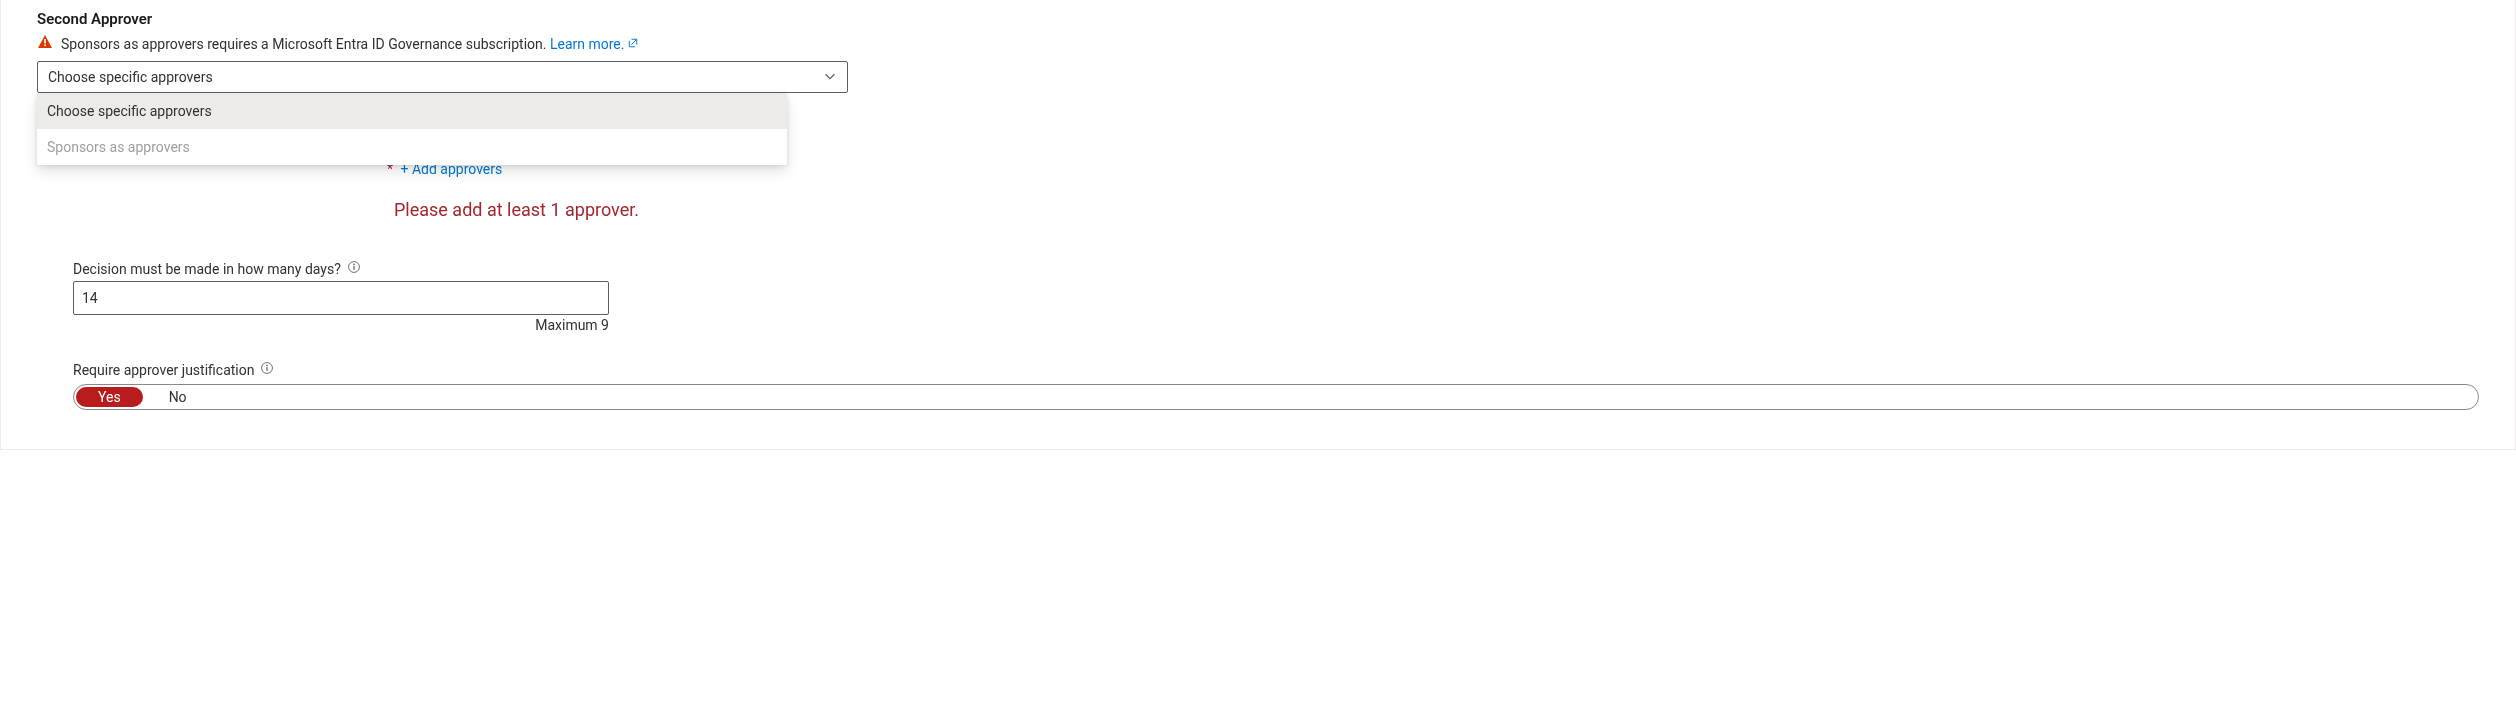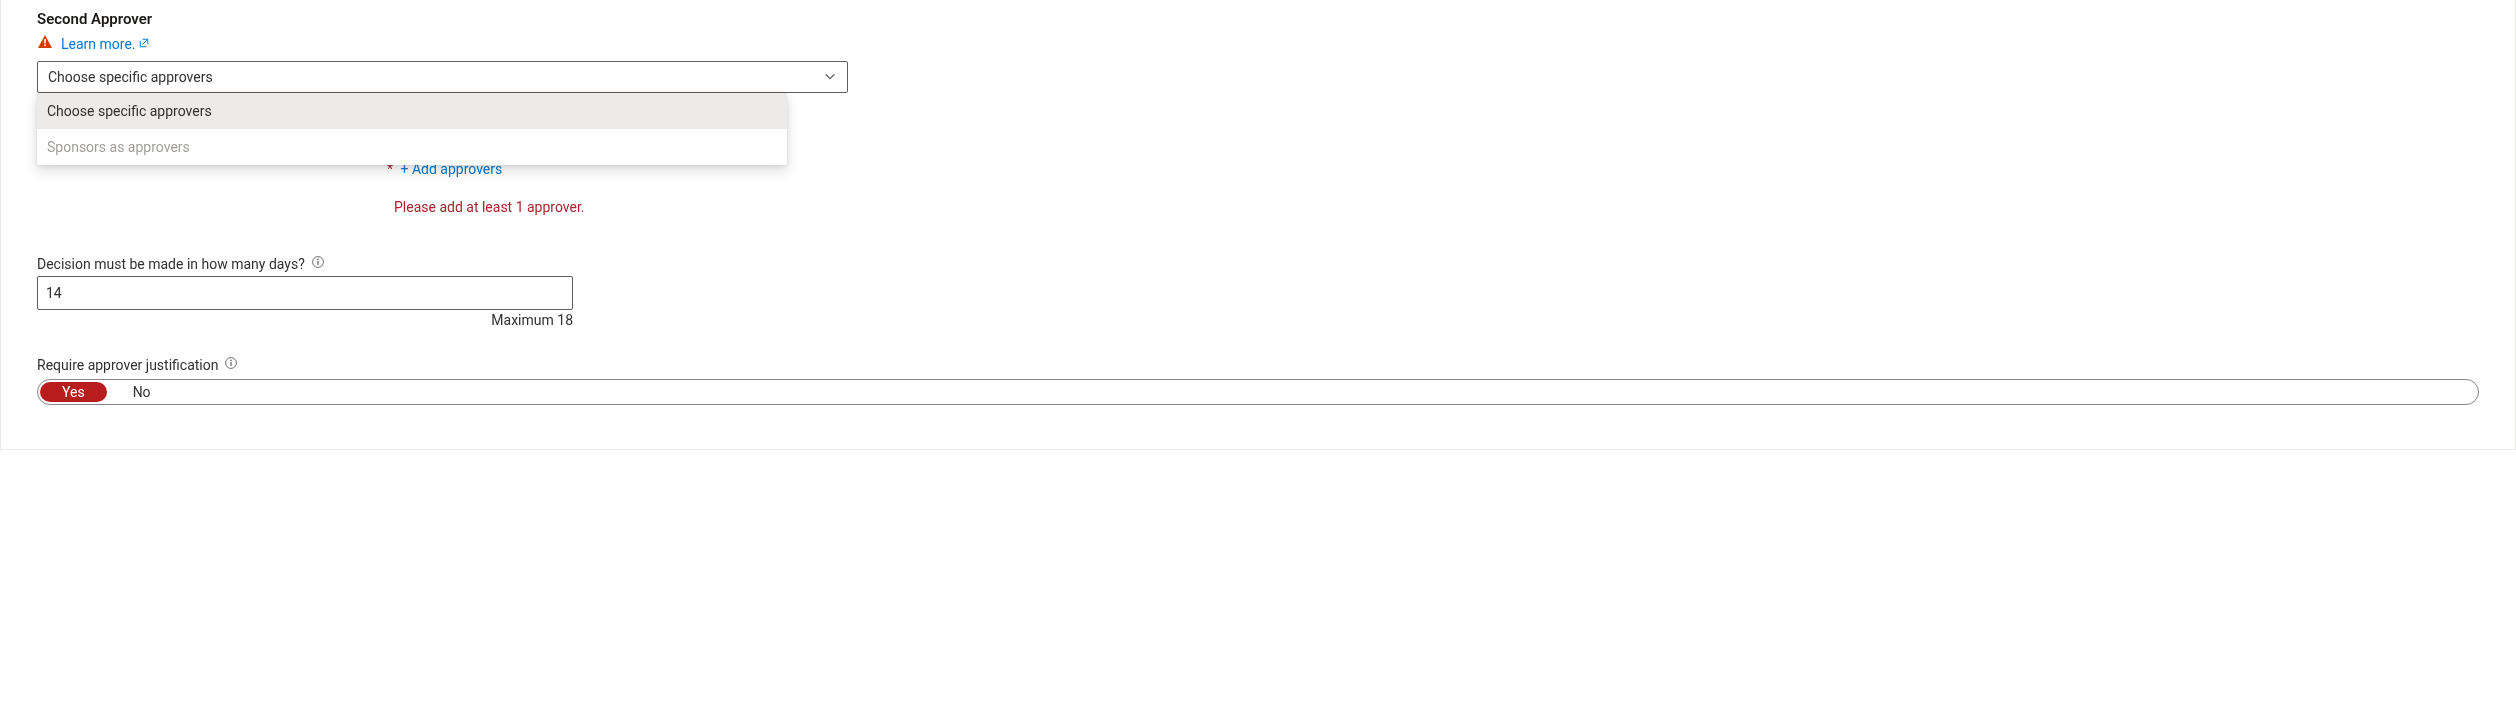--- a/index.html
+++ b/index.html
@@ -96,24 +96,25 @@
       vertical-align: top;
     }
     .add-link {
       color: #0078d4;
       cursor: pointer;
     }
     .error-msg {
       padding-left: 357px;
       color: #a4262c;
       margin-top: 22px;
-      font-size: 14px;
+      font-size: 18px;
     }
     .field-group {
       margin-top: 40px;
+      margin-left: 36px;
     }
     .field-label-row {
       display: flex;
       align-items: center;
       gap: 6px;
       font-size: 14px;
       color: #323130;
       margin-bottom: 4px;
     }
     .info-icon {
@@ -178,21 +179,21 @@
 
   <div class="info-row">
     <span class="warn-icon">
       <svg width="16" height="16" viewBox="0 0 16 16">
         <path d="M8 1 L15 14 L1 14 Z" fill="#d83b01"></path>
         <rect x="7.2" y="5" width="1.6" height="4.5" fill="#ffffff"></rect>
         <rect x="7.2" y="10.5" width="1.6" height="1.6" fill="#ffffff"></rect>
       </svg>
     </span>
     <span>
-      <a class="link">
+      <span>Sponsors as approvers requires a Microsoft Entra ID Governance subscription. </span><a class="link">
           <span>Learn more.</span>
           <span class="ext-icon"><svg width="12" height="12" viewBox="0 0 16 16">
               <path d="M6 3h7v7M13 3L6 10M11 13H3V5" stroke="#0078d4" stroke-width="1.3" fill="none"></path>
             </svg></span>
         </a>
     </span>
   </div>
 
   <div class="dropdown-wrapper">
     <div class="dropdown-field">
@@ -222,21 +223,21 @@
       <span>Decision must be made in how many days?</span>
       <span class="info-icon">
         <svg width="14" height="14" viewBox="0 0 16 16">
             <circle cx="8" cy="8" r="6.2" stroke="#605e5c" stroke-width="1" fill="none"></circle>
             <circle cx="8" cy="5" r="0.9" fill="#605e5c"></circle>
             <rect x="7.3" y="6.8" width="1.4" height="4.5" fill="#605e5c"></rect>
           </svg>
       </span>
     </div>
     <input class="num-input" type="text" value="14" style="">
-    <div class="helper-right">Maximum 18</div>
+    <div class="helper-right">Maximum 9</div>
   </div>
 
   <div class="field-group" style="margin-top:28px">
     <div class="field-label-row">
       <span>Require approver justification</span>
       <span class="info-icon">
         <svg width="14" height="14" viewBox="0 0 16 16">
             <circle cx="8" cy="8" r="6.2" stroke="#605e5c" stroke-width="1" fill="none"></circle>
             <circle cx="8" cy="5" r="0.9" fill="#605e5c"></circle>
             <rect x="7.3" y="6.8" width="1.4" height="4.5" fill="#605e5c"></rect>

